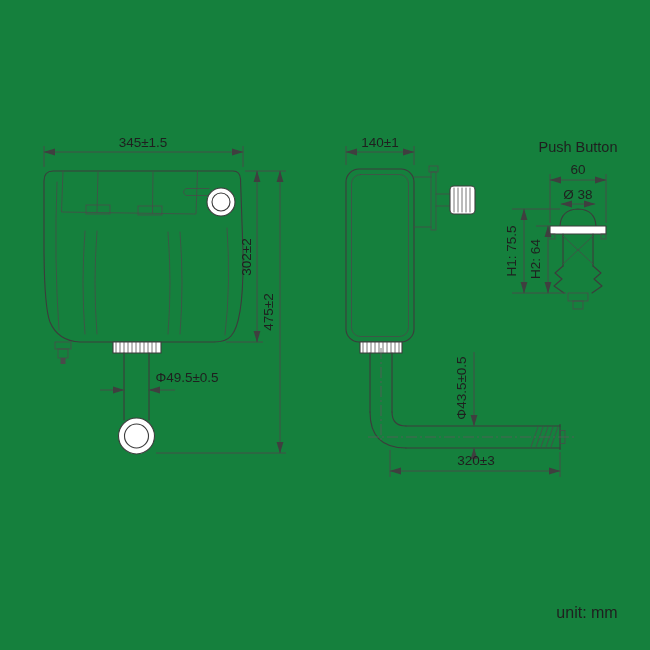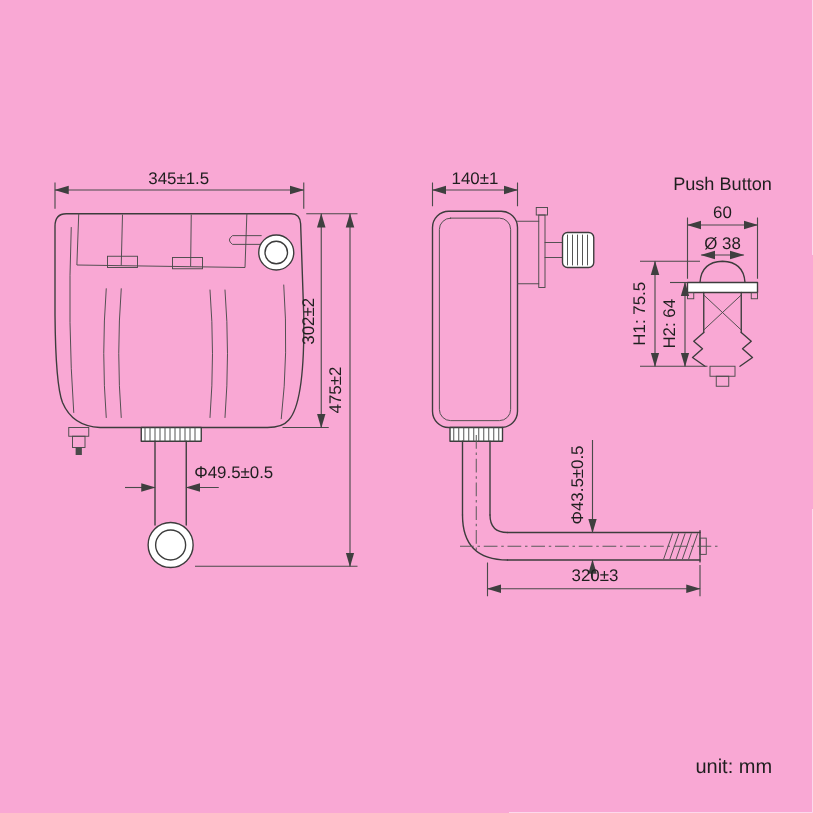--- a/index.html
+++ b/index.html
@@ -1,16 +1,16 @@
 <!DOCTYPE html>
 <html><head>
 <meta charset="utf-8">
 <style>
   html,body{margin:0;padding:0;background:#ffffff;}
-  .canvas{position:relative;width:650px;height:650px;background:#f9a8d4;overflow:hidden;
+  .canvas{position:relative;width:650px;height:650px;background:#15803d;overflow:hidden;
           font-family:"Liberation Sans",sans-serif;}
   svg{display:block;}
   .obj{stroke:#3c3c3c;stroke-width:1.1;fill:none;stroke-linejoin:round;stroke-linecap:round;}
   .thin{stroke:#4a4a4a;stroke-width:0.75;fill:none;stroke-linecap:round;}
   .dim{stroke:#4a4a4a;stroke-width:0.9;fill:none;}
   .cl{stroke:#5a5a5a;stroke-width:0.8;fill:none;stroke-dasharray:11 3 2 3;}
   .fw{fill:#ffffff;}
   .solid{fill:#4a4a4a;stroke:none;}
   text{font-family:"Liberation Sans",sans-serif;font-size:13.5px;fill:#1f1f1f;stroke:none;}
   text.title{font-size:14.5px;}

